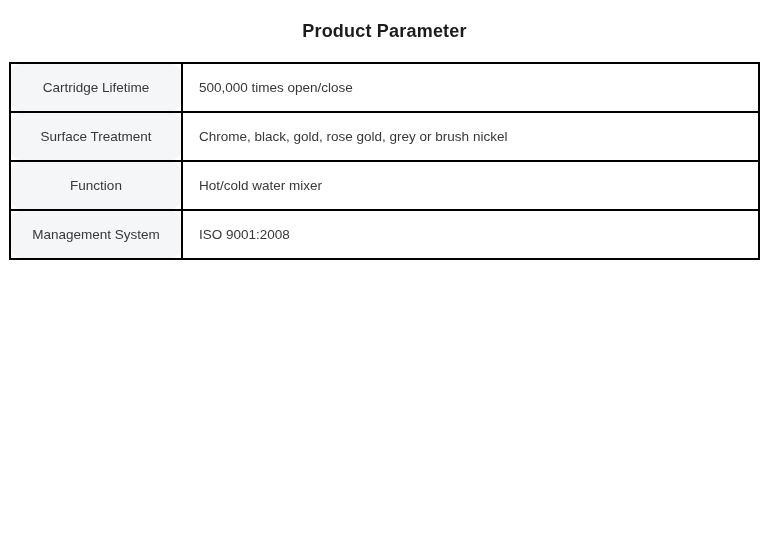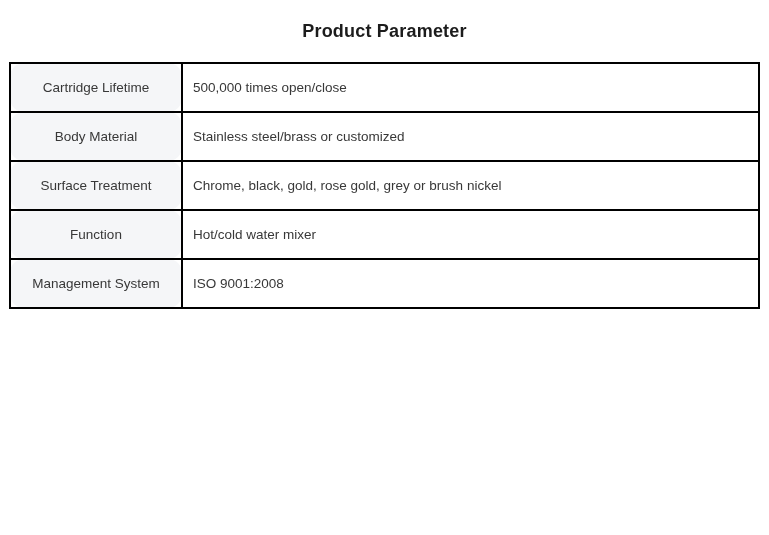--- a/index.html
+++ b/index.html
@@ -43,39 +43,35 @@
   }
   td.label-cell {
     width: 172px;
     text-align: center;
     background: #f5f6f8;
     border-radius: 14px;
   }
   td.value-cell {
     background: #ffffff;
     text-align: left;
-    padding-left: 10px;
+    padding-left: 16px;
   }
 </style>
 </head>
 <body>
 
 <div class="page">
   <h1 class="title">Product Parameter</h1>
   <table class="param-table">
     <tbody>
   <tr>
     <td class="label-cell">Cartridge Lifetime</td>
     <td class="value-cell">500,000 times open/close</td>
   </tr>
 
-  <tr>
-    <td class="label-cell">Body Material</td>
-    <td class="value-cell">Stainless steel/brass or customized</td>
-  </tr>
 
   <tr>
     <td class="label-cell">Surface Treatment</td>
     <td class="value-cell">Chrome, black, gold, rose gold, grey or brush nickel</td>
   </tr>
 
   <tr>
     <td class="label-cell">Function</td>
     <td class="value-cell">Hot/cold water mixer</td>
   </tr>

